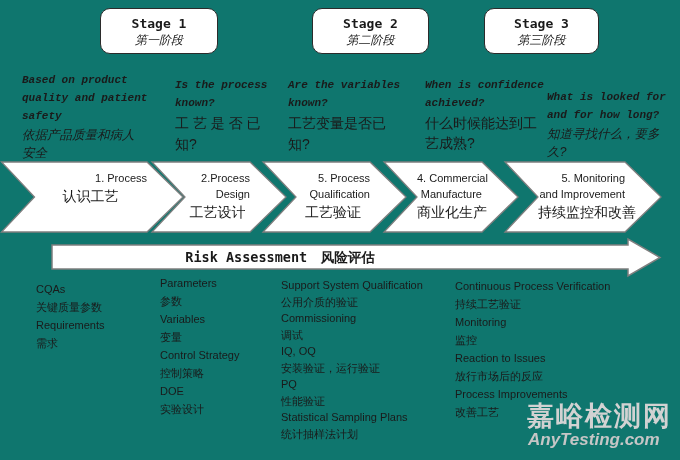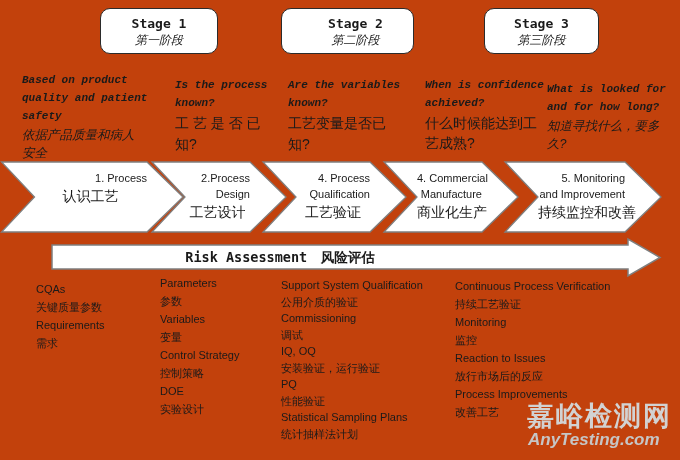--- a/index.html
+++ b/index.html
@@ -1,17 +1,17 @@
 <!DOCTYPE html>
 <html><head>
 <meta charset="utf-8">
 <style>
   html,body{margin:0;padding:0;background:#ffffff;}
   #canvas{
-    position:relative;width:680px;height:460px;background:#c2410c;
+    position:relative;width:680px;height:460px;background:#0f766e;
     overflow:hidden;color:#1a1a1a;
     font-family:"Liberation Sans","DejaVu Sans",sans-serif;
   }
   .abs{position:absolute;}
 
   
   .stage-box{
     position:absolute;top:8px;height:44px;border:1.6px solid #2b2b2b;border-radius:10px;
     background:#fff;display:flex;flex-direction:column;align-items:center;justify-content:center;
   }
@@ -60,21 +60,21 @@
 </style>
 </head>
 <body>
 
 <div id="canvas">
 
   <div class="stage-box" style="left:100px;width:116px;">
     <div class="stage-en">Stage 1</div>
     <div class="stage-zh">第一阶段</div>
   </div>
-  <div class="stage-box" style="left:281px;width:115px;padding-left:16px;">
+  <div class="stage-box" style="left:312px;width:115px;">
     <div class="stage-en">Stage 2</div>
     <div class="stage-zh">第二阶段</div>
   </div>
   <div class="stage-box" style="left:484px;width:113px;">
     <div class="stage-en">Stage 3</div>
     <div class="stage-zh">第三阶段</div>
   </div>
 
   <div class="q q1" style="left:22px;top:71px;width:142px;">
     <div class="en">Based on product
@@ -94,21 +94,21 @@
 known?</div>
     <div class="zh">工艺变量是否已
 知?</div>
   </div>
   <div class="q q4" style="left:425px;top:76px;width:126px;">
     <div class="en">When is confidence
 achieved?</div>
     <div class="zh">什么时候能达到工
 艺成熟?</div>
   </div>
-  <div class="q q5" style="left:547px;top:80px;width:130px;">
+  <div class="q q5" style="left:547px;top:88px;width:130px;">
     <div class="en">What is looked for
 and for how long?</div>
     <div class="zh">知道寻找什么，要多
 久?</div>
   </div>
 
   <svg class="abs" style="left:0;top:158px;" width="680" height="78" viewBox="0 0 680 78">
     <g fill="#ffffff" stroke="#7f7f7f" stroke-width="1.3">
       <path d="M1.5,4 L147,4 L183,39 L147,74 L1.5,74 L34.5,39 Z"></path>
       <path d="M152,4 L250,4 L286,39 L250,74 L152,74 L185,39 Z"></path>
@@ -121,21 +121,21 @@
   <div class="chev-label" style="left:34px;top:170px;width:113px;">
     <div class="l1">1. Process</div>
     <div class="lzh">认识工艺</div>
   </div>
   <div class="chev-label" style="left:185px;top:170px;width:65px;">
     <div class="l1">2.Process</div>
     <div class="l2">Design</div>
     <div class="lzh">工艺设计</div>
   </div>
   <div class="chev-label" style="left:296px;top:170px;width:74px;">
-    <div class="l1">4. Process</div>
+    <div class="l1">5. Process</div>
     <div class="l2">Qualification</div>
     <div class="lzh">工艺验证</div>
   </div>
   <div class="chev-label" style="left:417px;top:170px;width:65px;">
     <div class="l1">4. Commercial</div>
     <div class="l2">Manufacture</div>
     <div class="lzh">商业化生产</div>
   </div>
   <div class="chev-label" style="left:538px;top:170px;width:87px;">
     <div class="l1">5. Monitoring</div>

